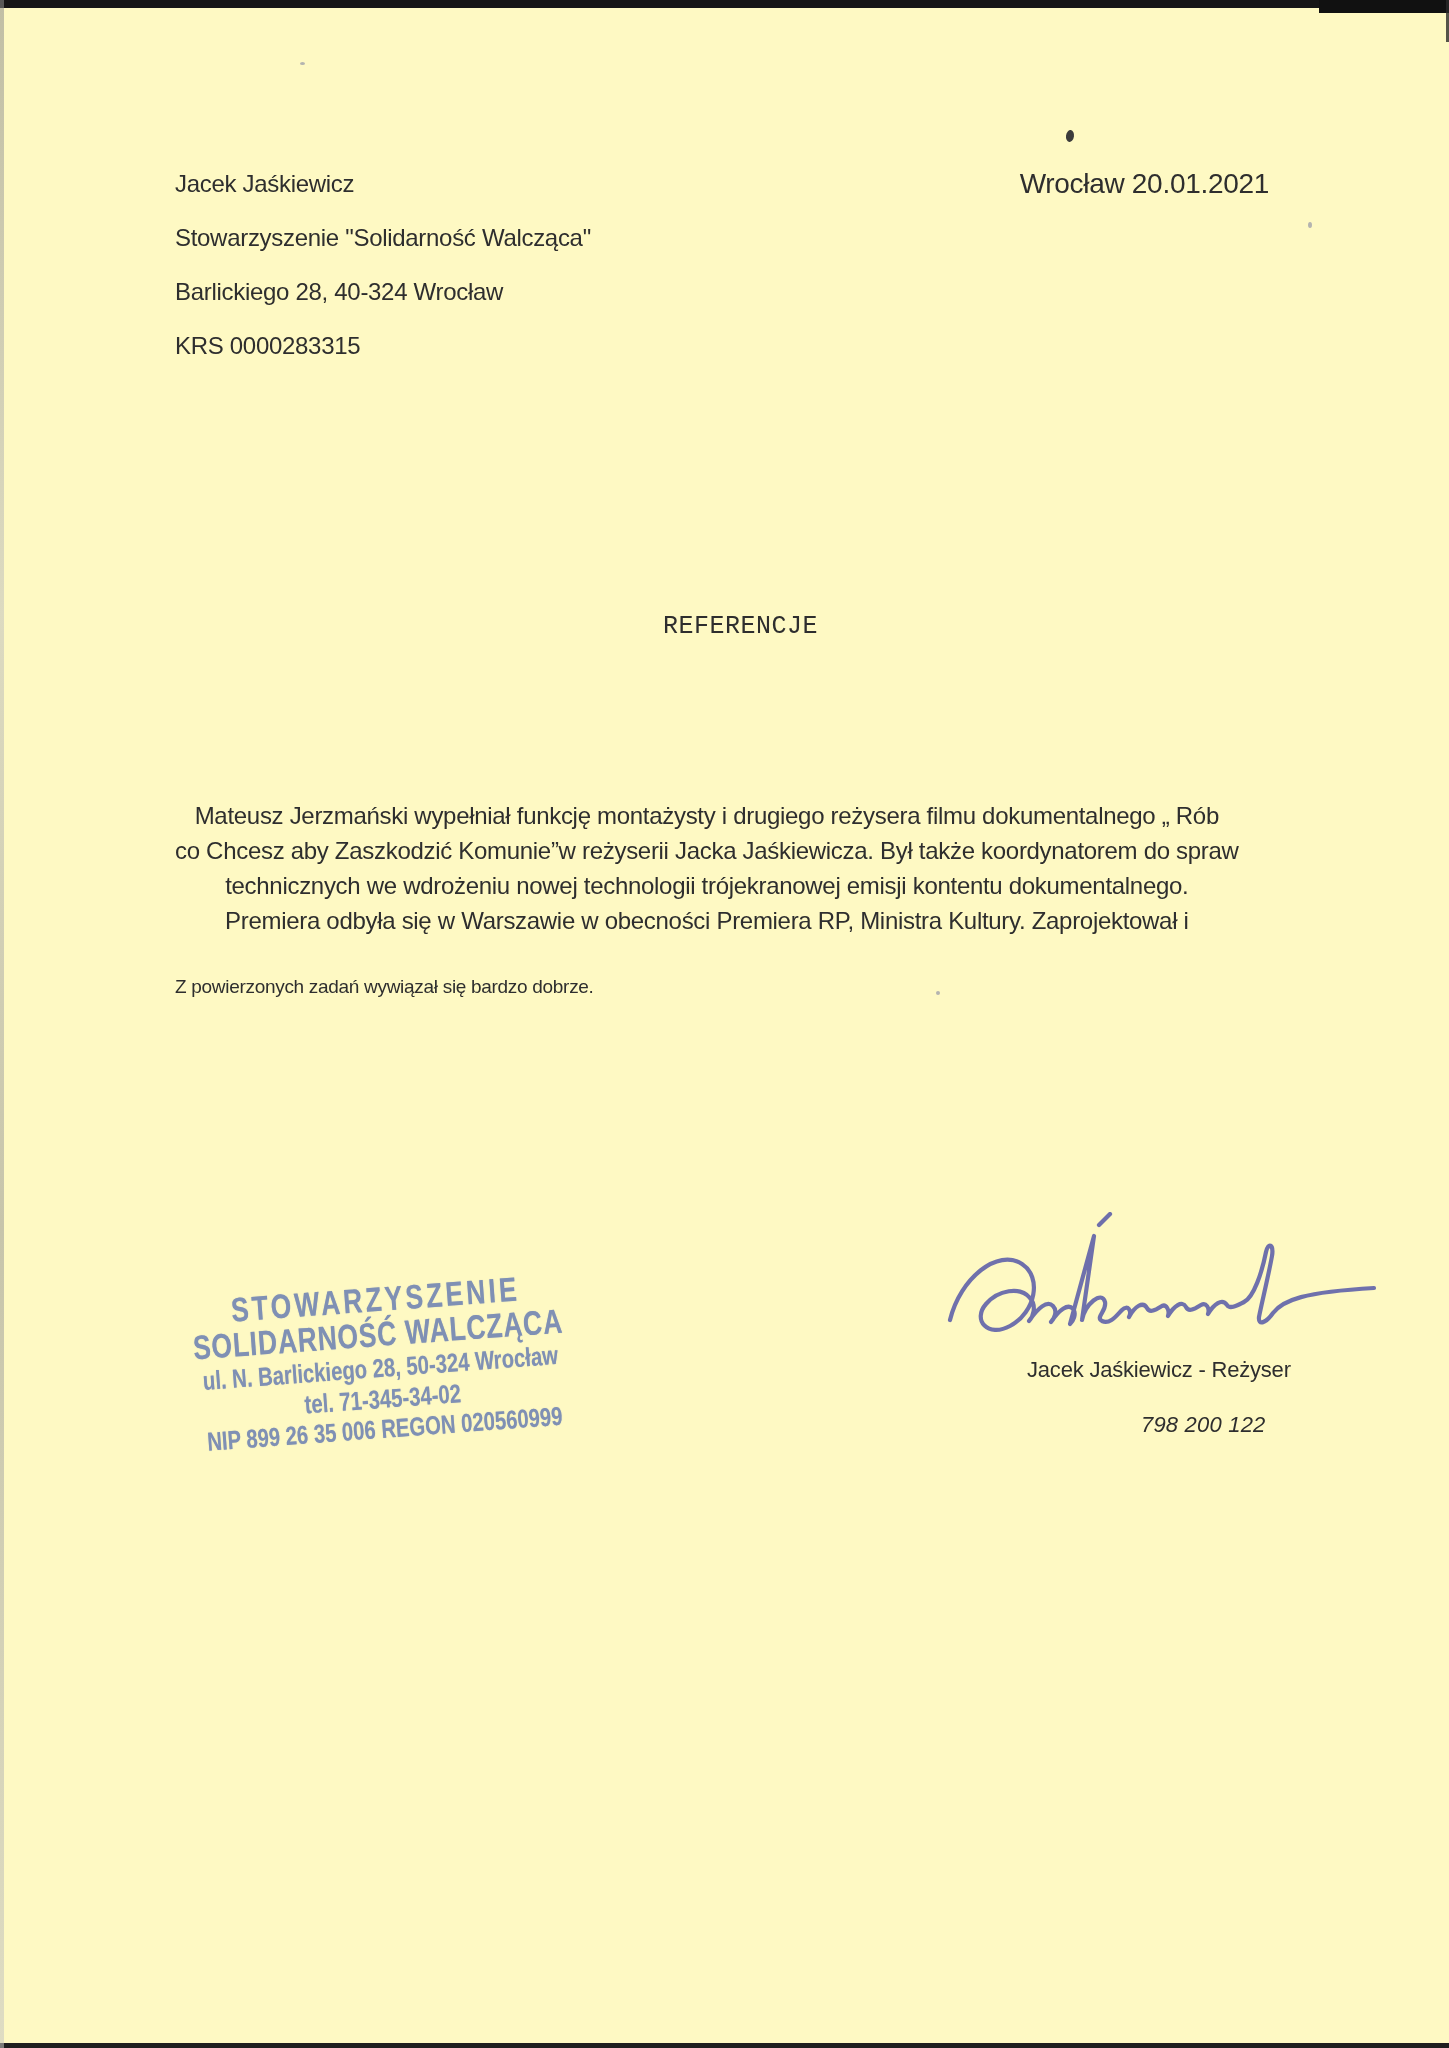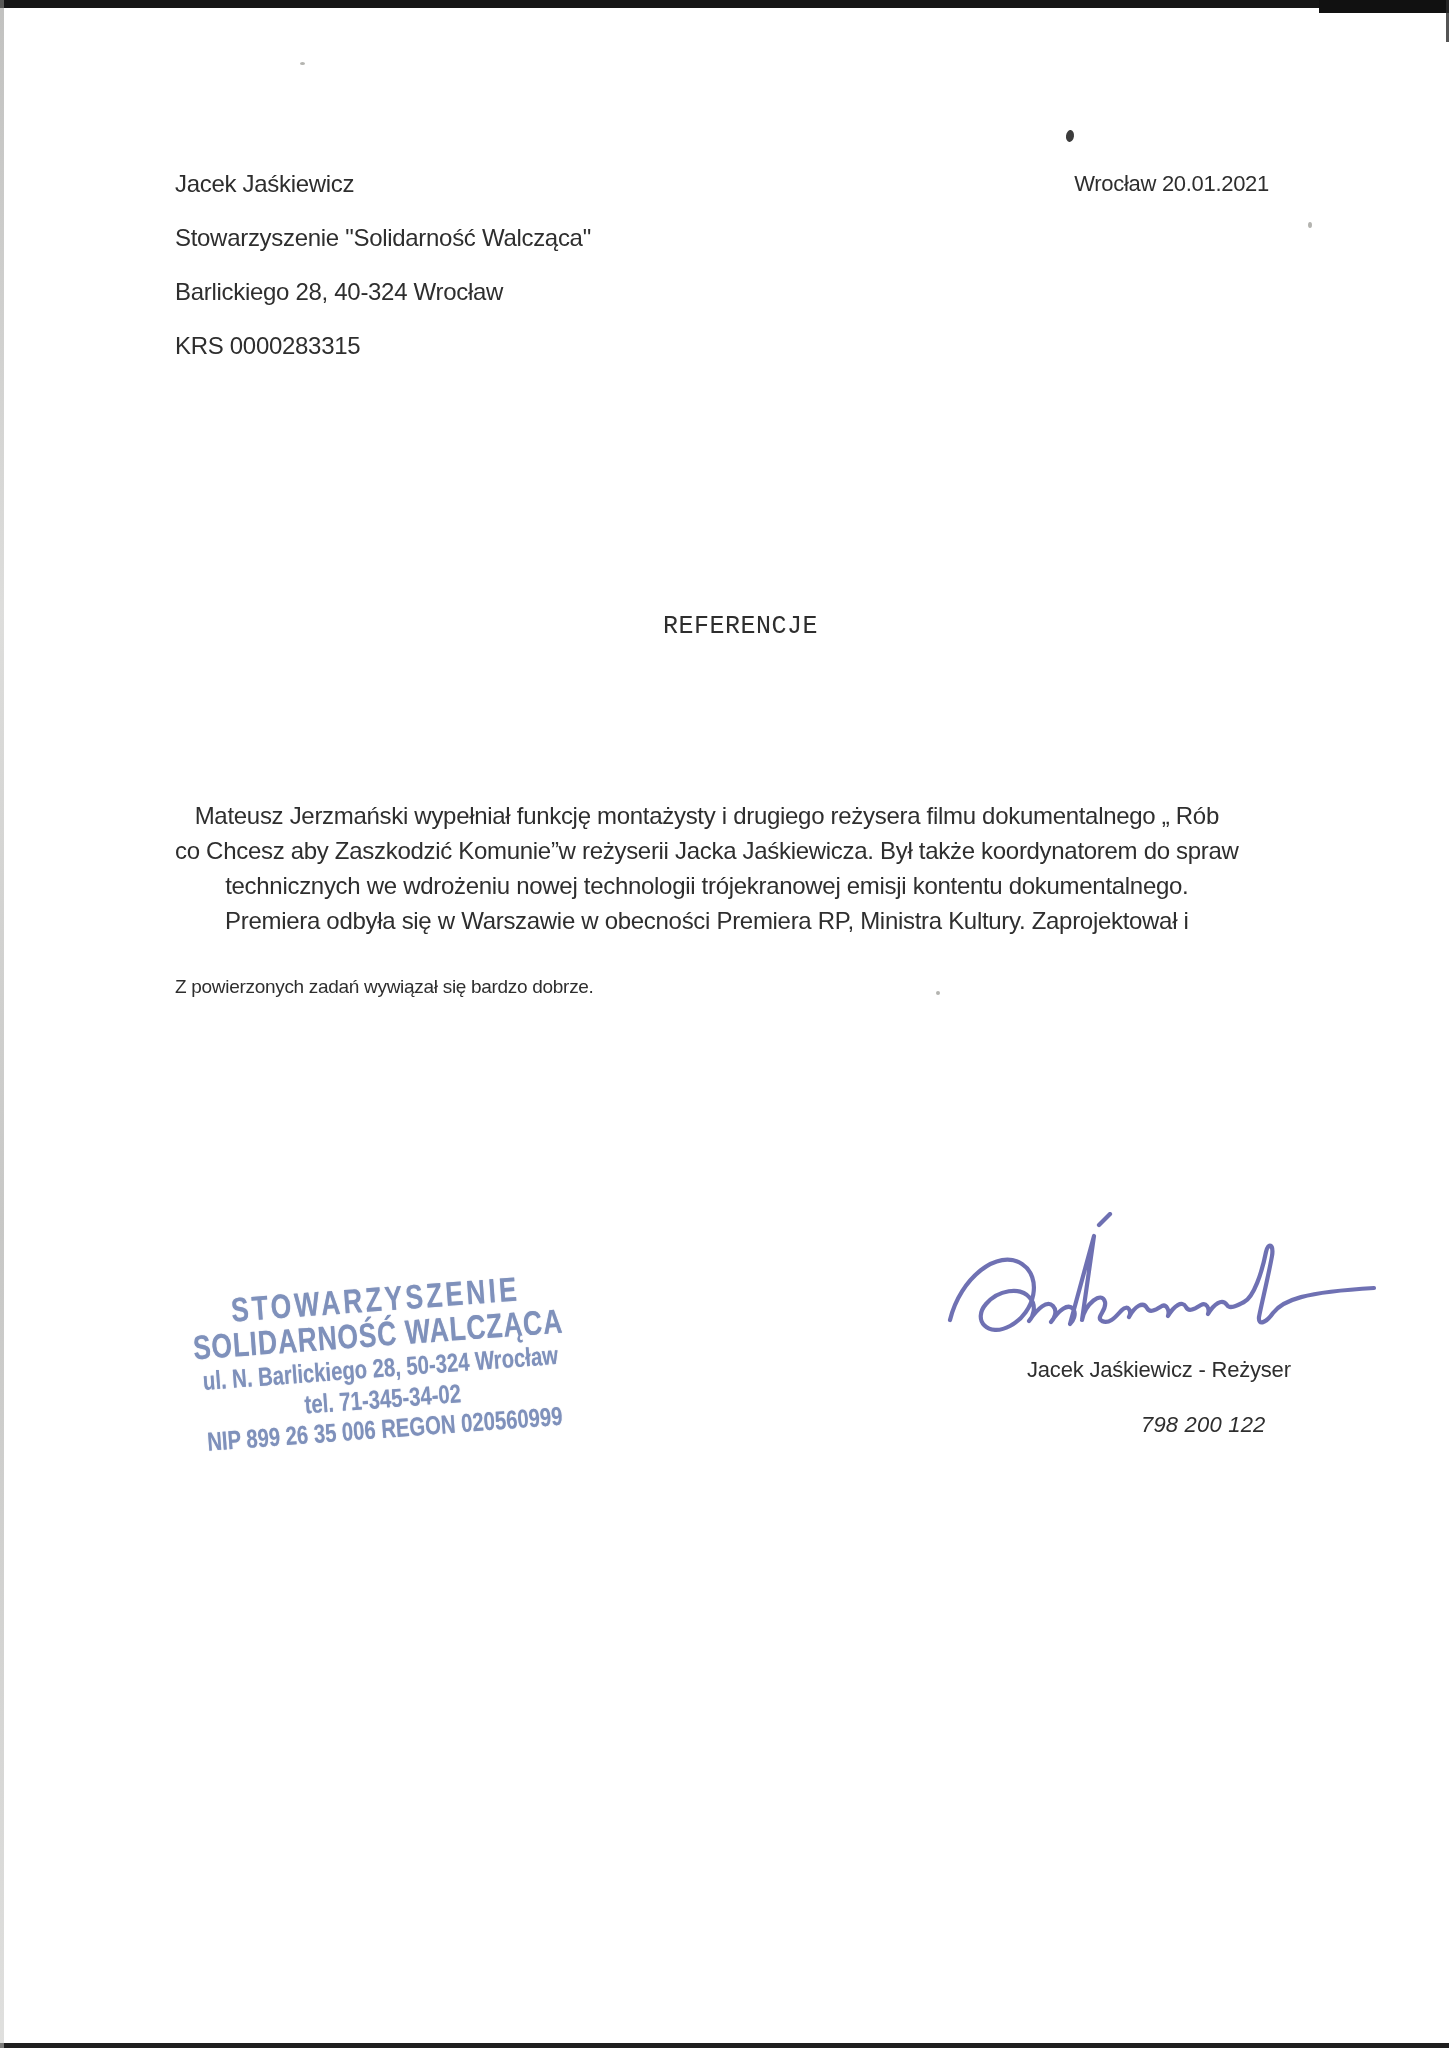--- a/index.html
+++ b/index.html
@@ -1,19 +1,19 @@
 <!DOCTYPE html>
 <html><head>
 <meta charset="utf-8">
 <style>
   html,body{margin:0;padding:0;background:#e9e9e7;}
   .page{
     position:relative;
     width:1449px;height:2048px;
-    background:#ffffff;
+    background:#fef9c3;
     overflow:hidden;
     font-family:"Liberation Sans", sans-serif;
     color:#2e2e2e;
   }
   
   .edge-top{position:absolute;top:0;left:0;width:100%;height:8px;background:#161616;}
   .edge-top-right{position:absolute;top:0;right:0;width:130px;height:13px;background:#111;}
   .edge-bottom{position:absolute;bottom:0;left:0;width:100%;height:5px;background:#1f1f1f;}
   .edge-left{position:absolute;top:0;left:0;width:4px;height:100%;
     background:linear-gradient(#8f8f8c,#c2c2bf 30%,#9a9a97 60%,#c6c6c3);opacity:.55;}
@@ -22,21 +22,21 @@
     background:#3c3c3c;border-radius:50%;transform:rotate(8deg);}
   .speck{position:absolute;background:#b4b4b0;border-radius:50%;}
   .speck.s1{left:1308px;top:222px;width:4px;height:6px;}
   .speck.s2{left:936px;top:991px;width:4px;height:4px;}
   .speck.s3{left:300px;top:62px;width:5px;height:3px;}
 
   .textline{white-space:nowrap;}
 
   .header-left{position:absolute;left:175px;top:168px;font-size:24px;letter-spacing:-.3px;}
   .header-left .textline{height:54px;line-height:32px;}
-  .place-date{position:absolute;right:180px;top:168px;font-size:22px;letter-spacing:-.3px;line-height:32px;}
+  .place-date{position:absolute;right:180px;top:168px;font-size:28px;letter-spacing:-.3px;line-height:32px;}
 
   .doc-title{position:absolute;left:16px;top:612px;width:100%;text-align:center;
     font-size:25px;letter-spacing:.5px;font-family:Liberation Mono, monospace;}
 
   .body-par{position:absolute;left:175px;top:798px;font-size:24px;letter-spacing:-.3px;text-align:center;}
   .body-par .textline{line-height:35px;}
   .closing-par{position:absolute;left:175px;top:969px;font-size:19px;letter-spacing:-.3px;line-height:35px;}
 
   
   .stamp{

